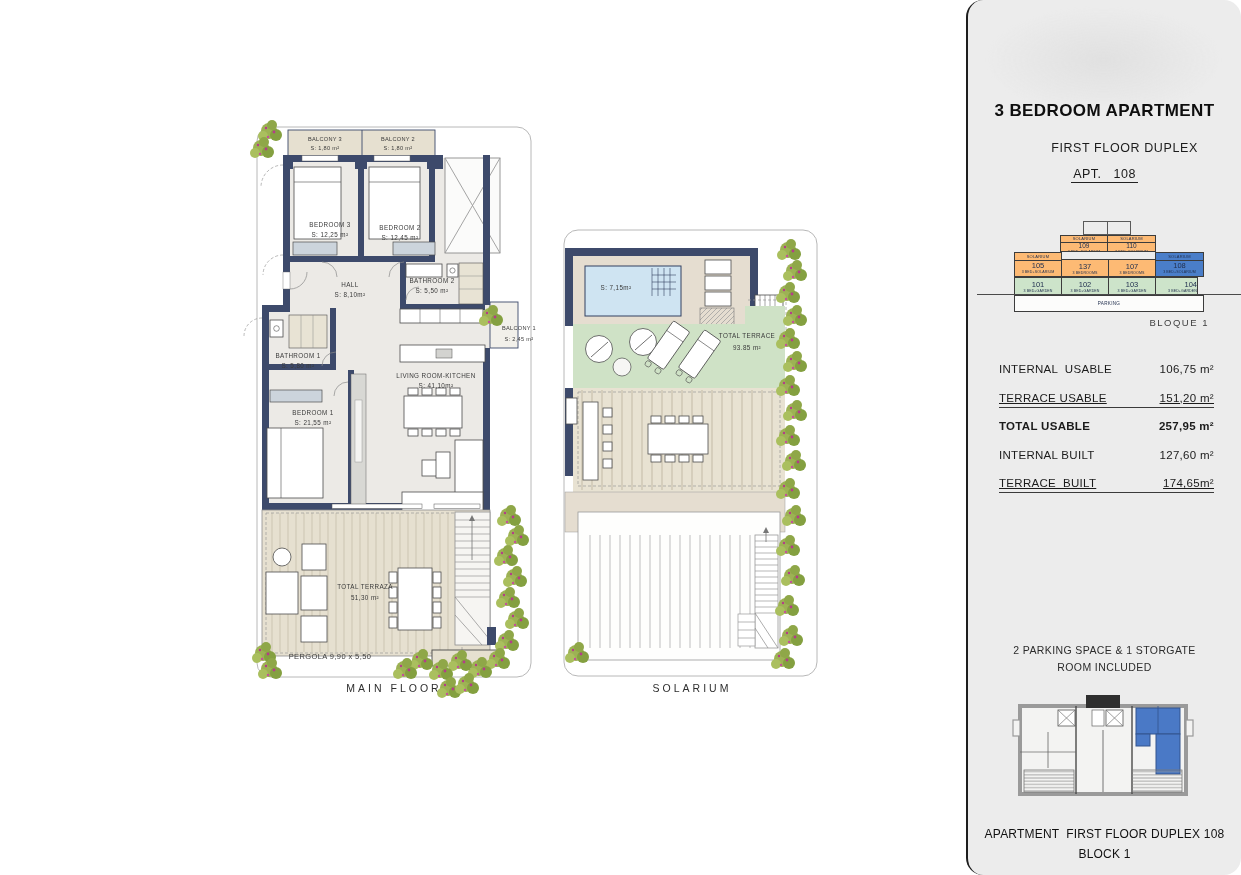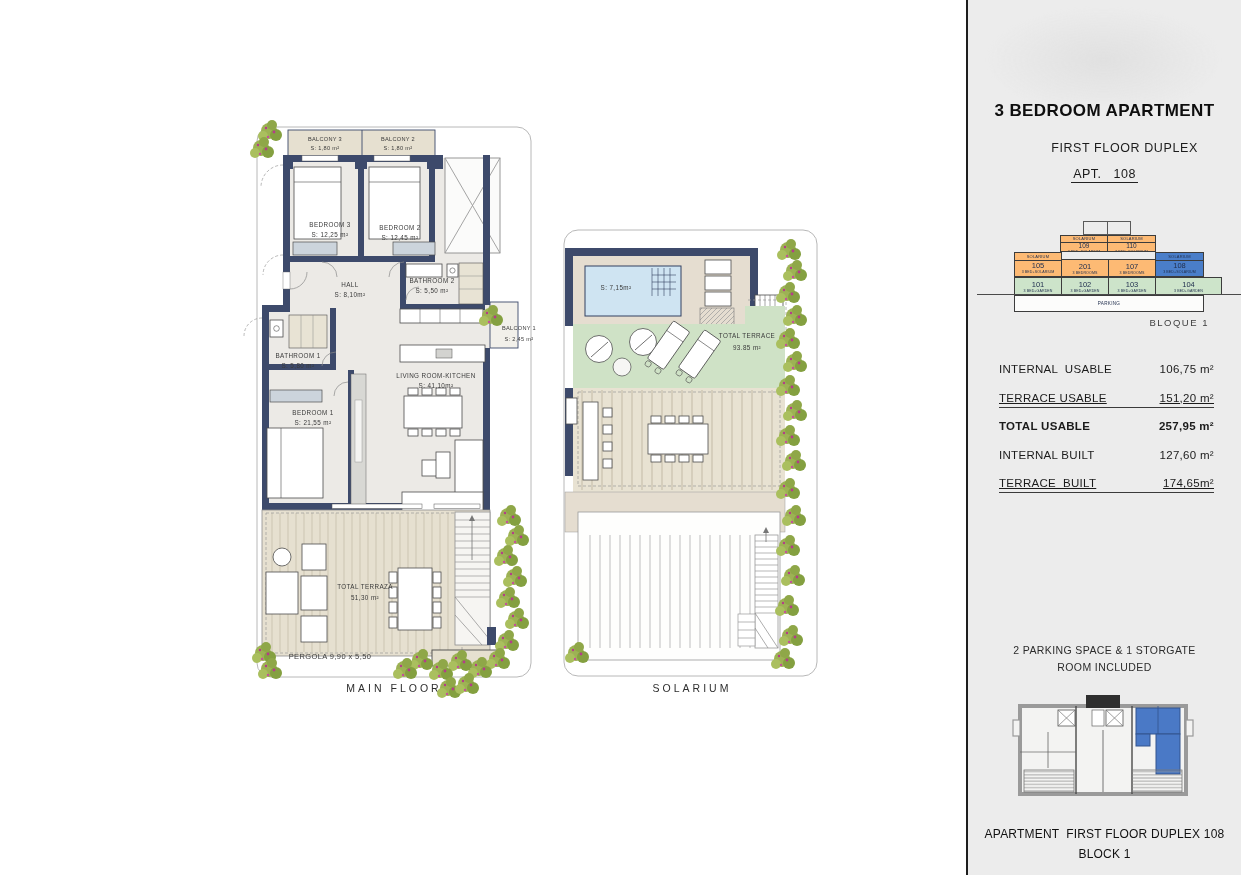--- a/index.html
+++ b/index.html
@@ -1,21 +1,21 @@
 <!DOCTYPE html>
 <html><head>
 <meta charset="utf-8">
 <style>
   html,body{margin:0;padding:0;background:#ffffff;width:1241px;height:875px;overflow:hidden;
     font-family:"Liberation Sans",sans-serif;-webkit-font-smoothing:antialiased;}
   #stage{position:relative;width:1241px;height:875px;background:#fff;}
 
   
   #panel{position:absolute;left:966px;top:0;width:275px;height:875px;background:#ececec;
-    border-left:2px solid #1d1d1d;box-sizing:border-box;color:#1a1a1a;}
+    border-left:2px solid #1d1d1d;box-sizing:border-box;color:#1a1a1a;border-radius:17px;}
   #watermark{position:absolute;left:18px;top:8px;width:235px;height:95px;
     background:radial-gradient(ellipse at 50% 55%, #e0e0e0 0%, rgba(224,224,224,0) 70%);
     filter:blur(2px);}
   .ttl{position:absolute;left:0;width:100%;text-align:center;}
   #p-title{top:101px;font-size:17px;font-weight:bold;letter-spacing:.4px;color:#0e0e0e;}
   #p-sub{top:141px;font-size:12.5px;letter-spacing:.6px;color:#1c1c1c;padding-left:20px;}
   #p-apt{top:167px;font-size:12.5px;letter-spacing:.5px;}
   #p-apt span{display:inline-block;border-bottom:1.2px solid #222;padding:0 2px 1px 2px;white-space:pre;}
 
   
@@ -532,21 +532,21 @@
       <div class="num" style="font-size:6.5px;line-height:6.5px;margin-top:0;">110</div>
       <div class="typ">3 BED+SOLARIUM</div>
     </div>
 
     <div class="cell" style="left:0;top:31px;width:48px;height:25px;">
       <div class="strip">SOLARIUM</div>
       <div class="num">105</div>
       <div class="typ">3 BED+SOLARIUM</div>
     </div>
     <div class="cell pad" style="left:47px;top:38px;width:48px;height:18px;">
-      <div class="num">201</div>
+      <div class="num">137</div>
       <div class="typ">3 BEDROOMS</div>
     </div>
     <div class="cell pad" style="left:94px;top:38px;width:48px;height:18px;">
       <div class="num">107</div>
       <div class="typ">3 BEDROOMS</div>
     </div>
     <div class="cell blue-cell" style="left:141px;top:31px;width:49px;height:25px;">
       <div class="strip">SOLARIUM</div>
       <div class="num">108</div>
       <div class="typ">3 BED+SOLARIUM</div>
@@ -557,21 +557,21 @@
       <div class="typ">3 BED+GARDEN</div>
     </div>
     <div class="cell green-cell pad" style="left:47px;top:56px;width:48px;height:18px;">
       <div class="num">102</div>
       <div class="typ">3 BED+GARDEN</div>
     </div>
     <div class="cell green-cell pad" style="left:94px;top:56px;width:48px;height:18px;">
       <div class="num">103</div>
       <div class="typ">3 BED+GARDEN</div>
     </div>
-    <div class="cell green-cell pad" style="left:141px;top:56px;width:67px;height:18px;">
+    <div class="cell green-cell pad" style="left:141px;top:56px;width:43px;height:18px;text-align:right;">
       <div class="num">104</div>
       <div class="typ">3 BED+GARDEN</div>
     </div>
 
     <div id="groundline"></div>
     <div id="parking-cell">PARKING</div>
     <div id="bloque">BLOQUE 1</div>
   </div>
 
   <div id="areas">

